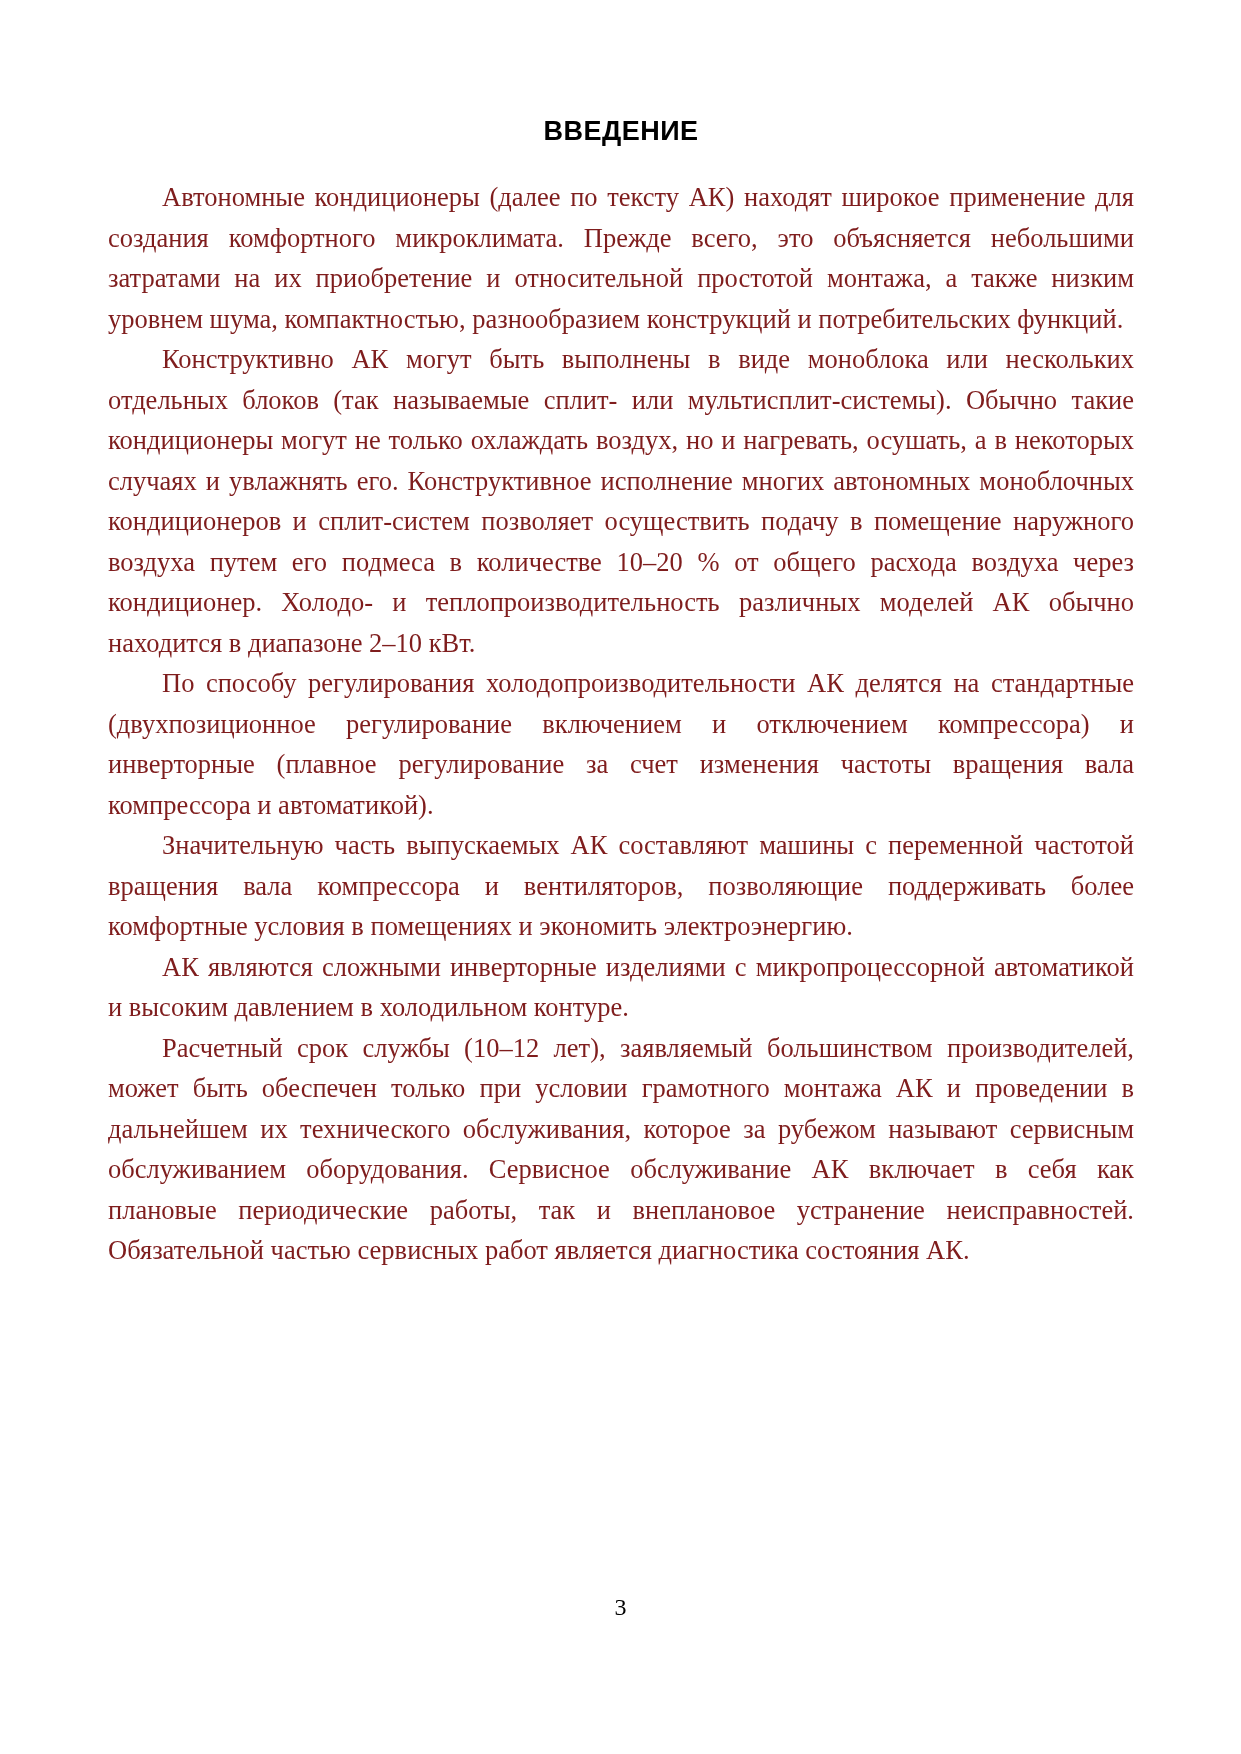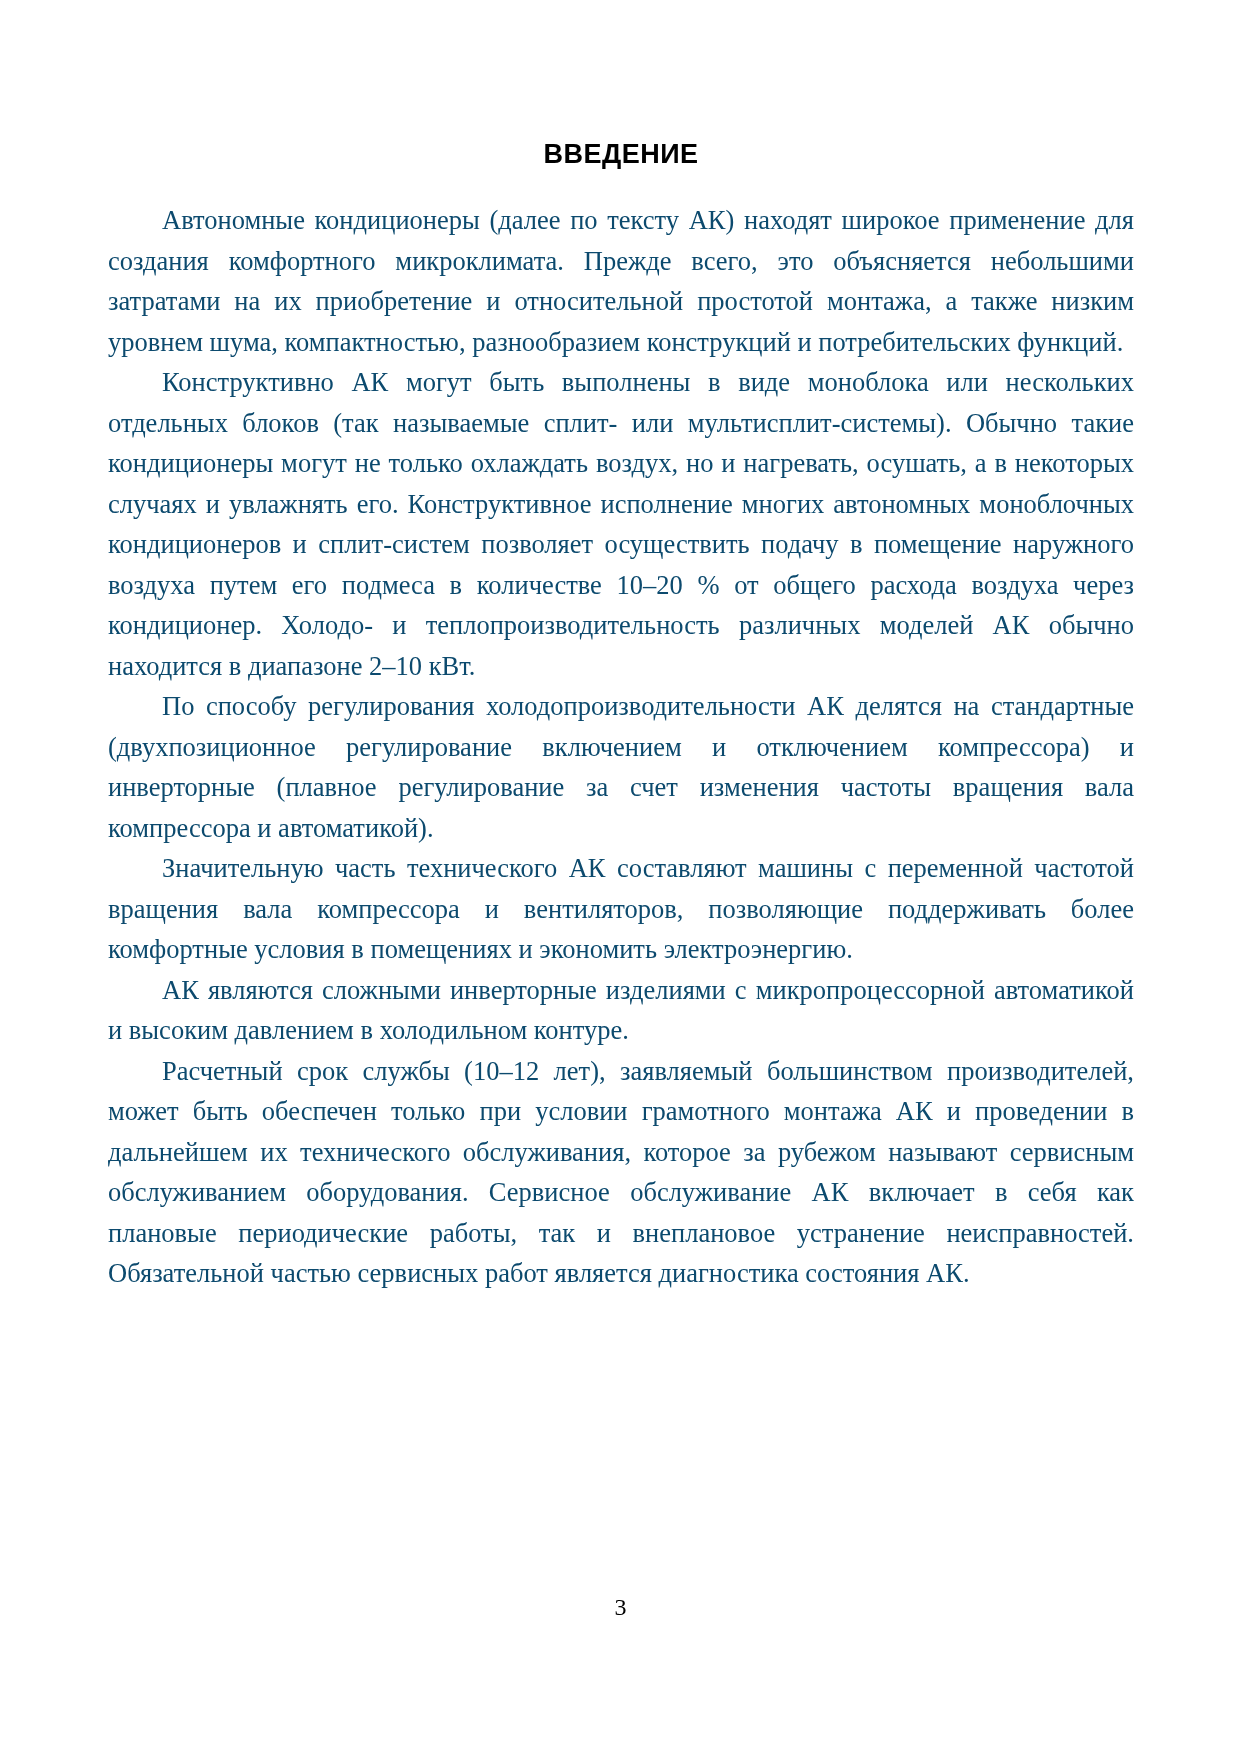--- a/index.html
+++ b/index.html
@@ -12,37 +12,37 @@
     width: 1241px;
     height: 1754px;
     margin: 0 auto;
     background: #ffffff;
     box-sizing: border-box;
     overflow: hidden;
   }
   .content {
     position: absolute;
     left: 108px;
-    top: 139px;
+    top: 116px;
     width: 1026px;
   }
   .doc-title {
     font-family: "Liberation Sans", sans-serif;
     font-weight: bold;
     font-size: 27px;
     letter-spacing: 0.5px;
     text-align: center;
     color: #000000;
     margin: 0 0 30px 0;
   }
   .body-text {
     font-family: "Liberation Serif", serif;
     font-size: 26.5px;
     line-height: 40.5px;
-    color: #0c4a6e;
+    color: #7f1d1d;
     text-align: justify;
     text-justify: inter-word;
     hyphens: manual;
   }
   .body-text p {
     margin: 0;
     text-indent: 54px;
   }
   .page-number {
     position: absolute;
@@ -61,21 +61,21 @@
 <div class="page">
 
   <div class="content">
 
     <h1 class="doc-title">ВВЕДЕНИЕ</h1>
 
     <div class="body-text">
       <p>Автономные кондиционеры (далее по тексту АК) находят широкое применение для создания комфортного микроклимата. Прежде всего, это объясняется небольшими затратами на их приобретение и относительной простотой монтажа, а также низким уровнем шума, компактностью, разнообразием конструкций и потребительских функций.</p>
       <p>Конструктивно АК могут быть выполнены в виде моноблока или нескольких отдельных блоков (так называемые сплит- или мультисплит-системы). Обычно такие кондиционеры могут не только охлаждать воздух, но и нагревать, осушать, а в некоторых случаях и увлажнять его. Конструктивное исполнение многих автономных моноблочных кондиционеров и сплит-систем позволяет осуществить подачу в помещение наружного воздуха путем его подмеса в количестве 10–20 % от общего расхода воздуха через кондиционер. Холодо- и теплопроизводительность различных моделей АК обычно находится в диапазоне 2–10 кВт.</p>
       <p>По способу регулирования холодопроизводительности АК делятся на стандартные (двухпозиционное регулирование включением и отключением компрессора) и инверторные (плавное регулирование за счет изменения частоты вращения вала компрессора и автоматикой).</p>
-      <p>Значительную часть технического АК составляют машины с переменной частотой вращения вала компрессора и вентиляторов, позволяющие поддерживать более комфортные условия в помещениях и экономить электроэнергию.</p>
+      <p>Значительную часть выпускаемых АК составляют машины с переменной частотой вращения вала компрессора и вентиляторов, позволяющие поддерживать более комфортные условия в помещениях и экономить электроэнергию.</p>
       <p>АК являются сложными инверторные изделиями с микропроцессорной автоматикой и высоким давлением в холодильном контуре.</p>
       <p>Расчетный срок службы (10–12 лет), заявляемый большинством производителей, может быть обеспечен только при условии грамотного монтажа АК и проведении в дальнейшем их технического обслуживания, которое за рубежом называют сервисным обслуживанием оборудования. Сервисное обслуживание АК включает в себя как плановые периодические работы, так и внеплановое устранение неисправностей. Обязательной частью сервисных работ является диагностика состояния АК.</p>
     </div>
 
   </div>
 
   <div class="page-number">3</div>
 
 </div>
 

